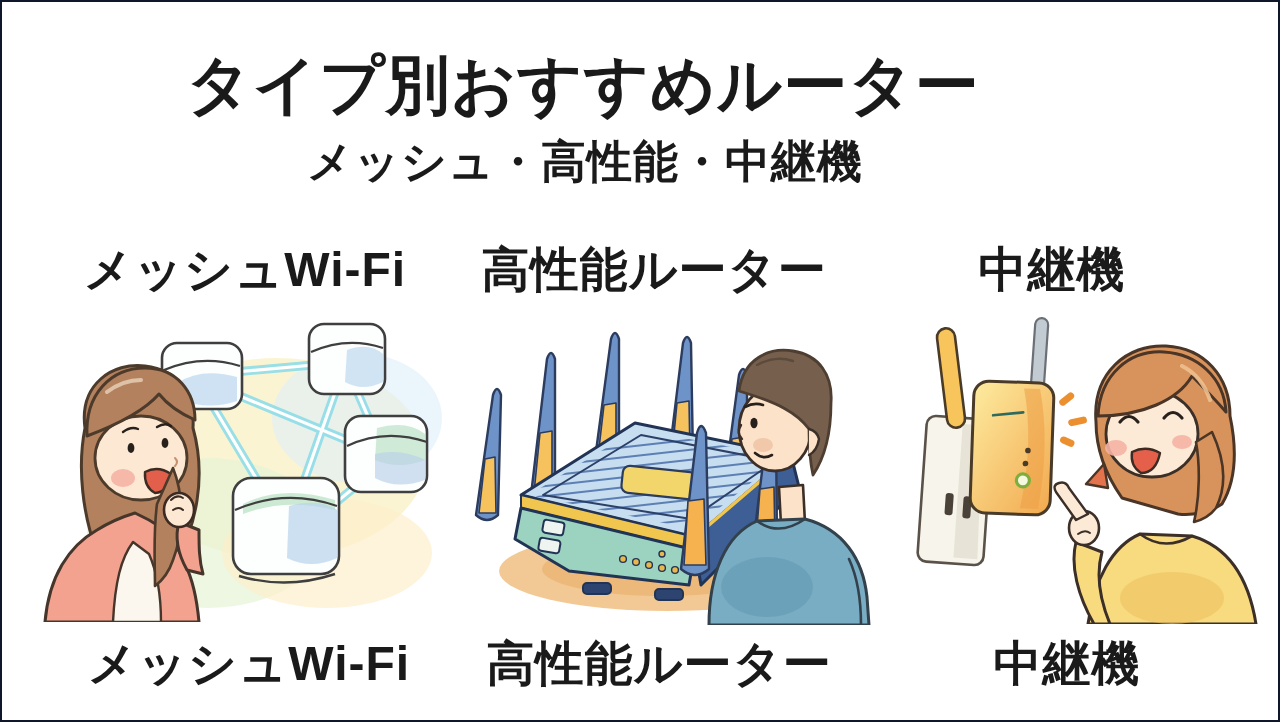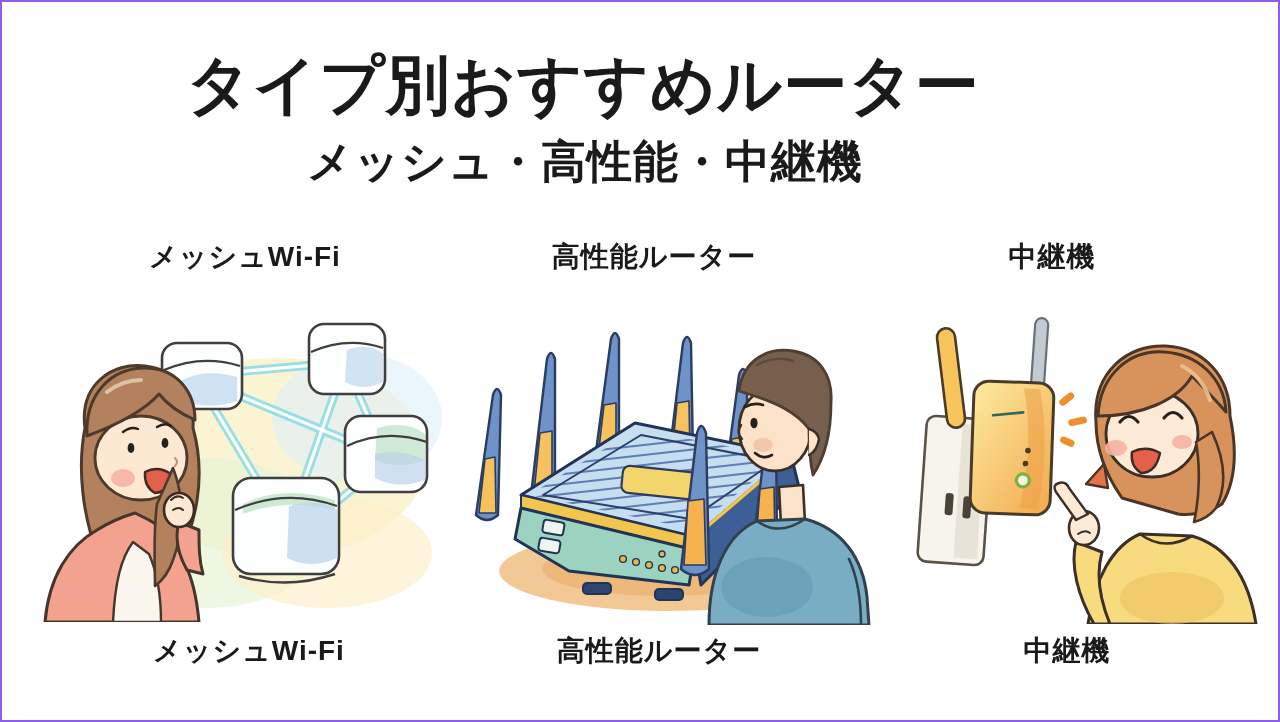--- a/index.html
+++ b/index.html
@@ -1,33 +1,33 @@
 <!DOCTYPE html>
 <html><head>
 <meta charset="utf-8">
 <style>
   html,body{margin:0;padding:0;background:#e8e8e8;}
   .stage{
     position:relative;width:1280px;height:722px;box-sizing:border-box;
-    background:#ffffff;border:2px solid #8b5cf6;overflow:hidden;
+    background:#ffffff;border:2px solid #0f172a;overflow:hidden;
     font-family:"Liberation Sans","DejaVu Sans",sans-serif;
   }
   .title{
     position:absolute;top:40px;left:0;width:100%;text-align:center;
     transform:translateX(-57px);
     font-size:64px;font-weight:900;color:#1a1a1a;letter-spacing:1px;white-space:nowrap;
   }
   .subtitle{
     position:absolute;top:130px;left:0;width:100%;text-align:center;
     transform:translateX(-55px);
     font-size:45px;font-weight:900;color:#1a1a1a;letter-spacing:1px;white-space:nowrap;
   }
   .panel-label{
     position:absolute;transform:translateX(-50%);
-    font-size:28px;font-weight:900;color:#1a1a1a;letter-spacing:1px;white-space:nowrap;
+    font-size:48px;font-weight:900;color:#1a1a1a;letter-spacing:1px;white-space:nowrap;
   }
   .lbl-top{top:236px;}
   .lbl-bottom{top:630px;}
   .illus{position:absolute;}
   svg *{vector-effect:non-scaling-stroke;}
 </style>
 </head>
 <body>
 
 <div class="stage">

